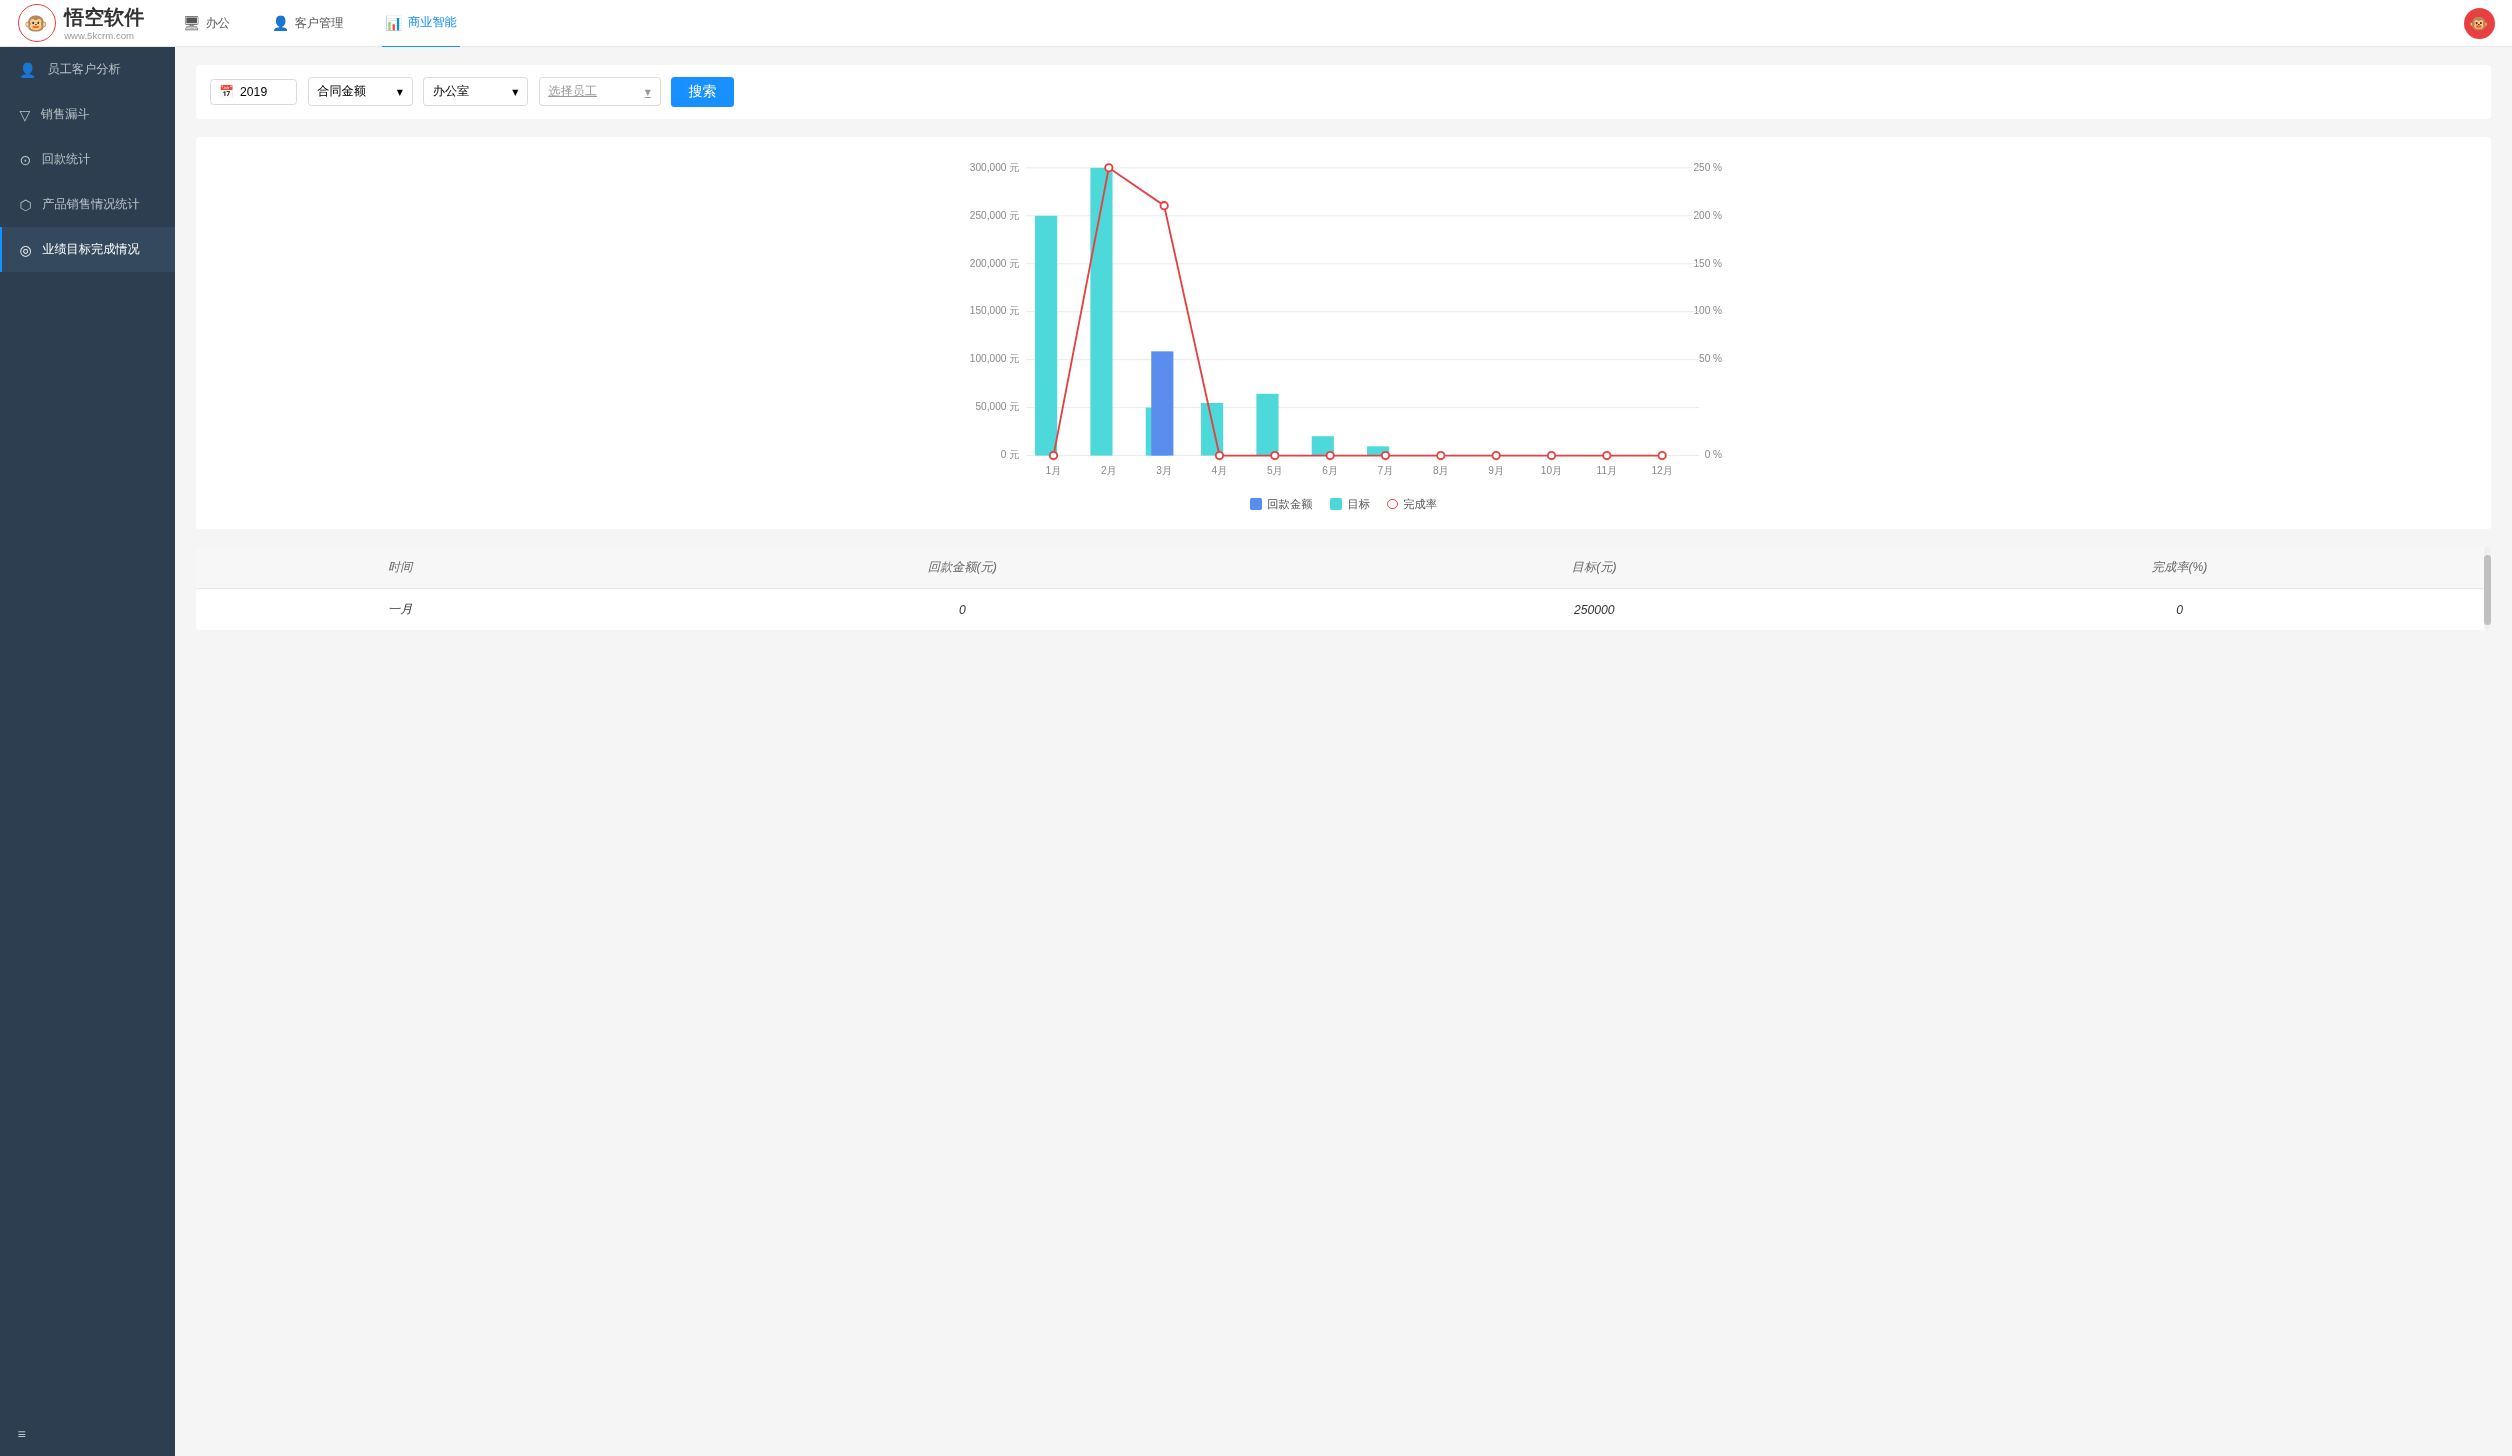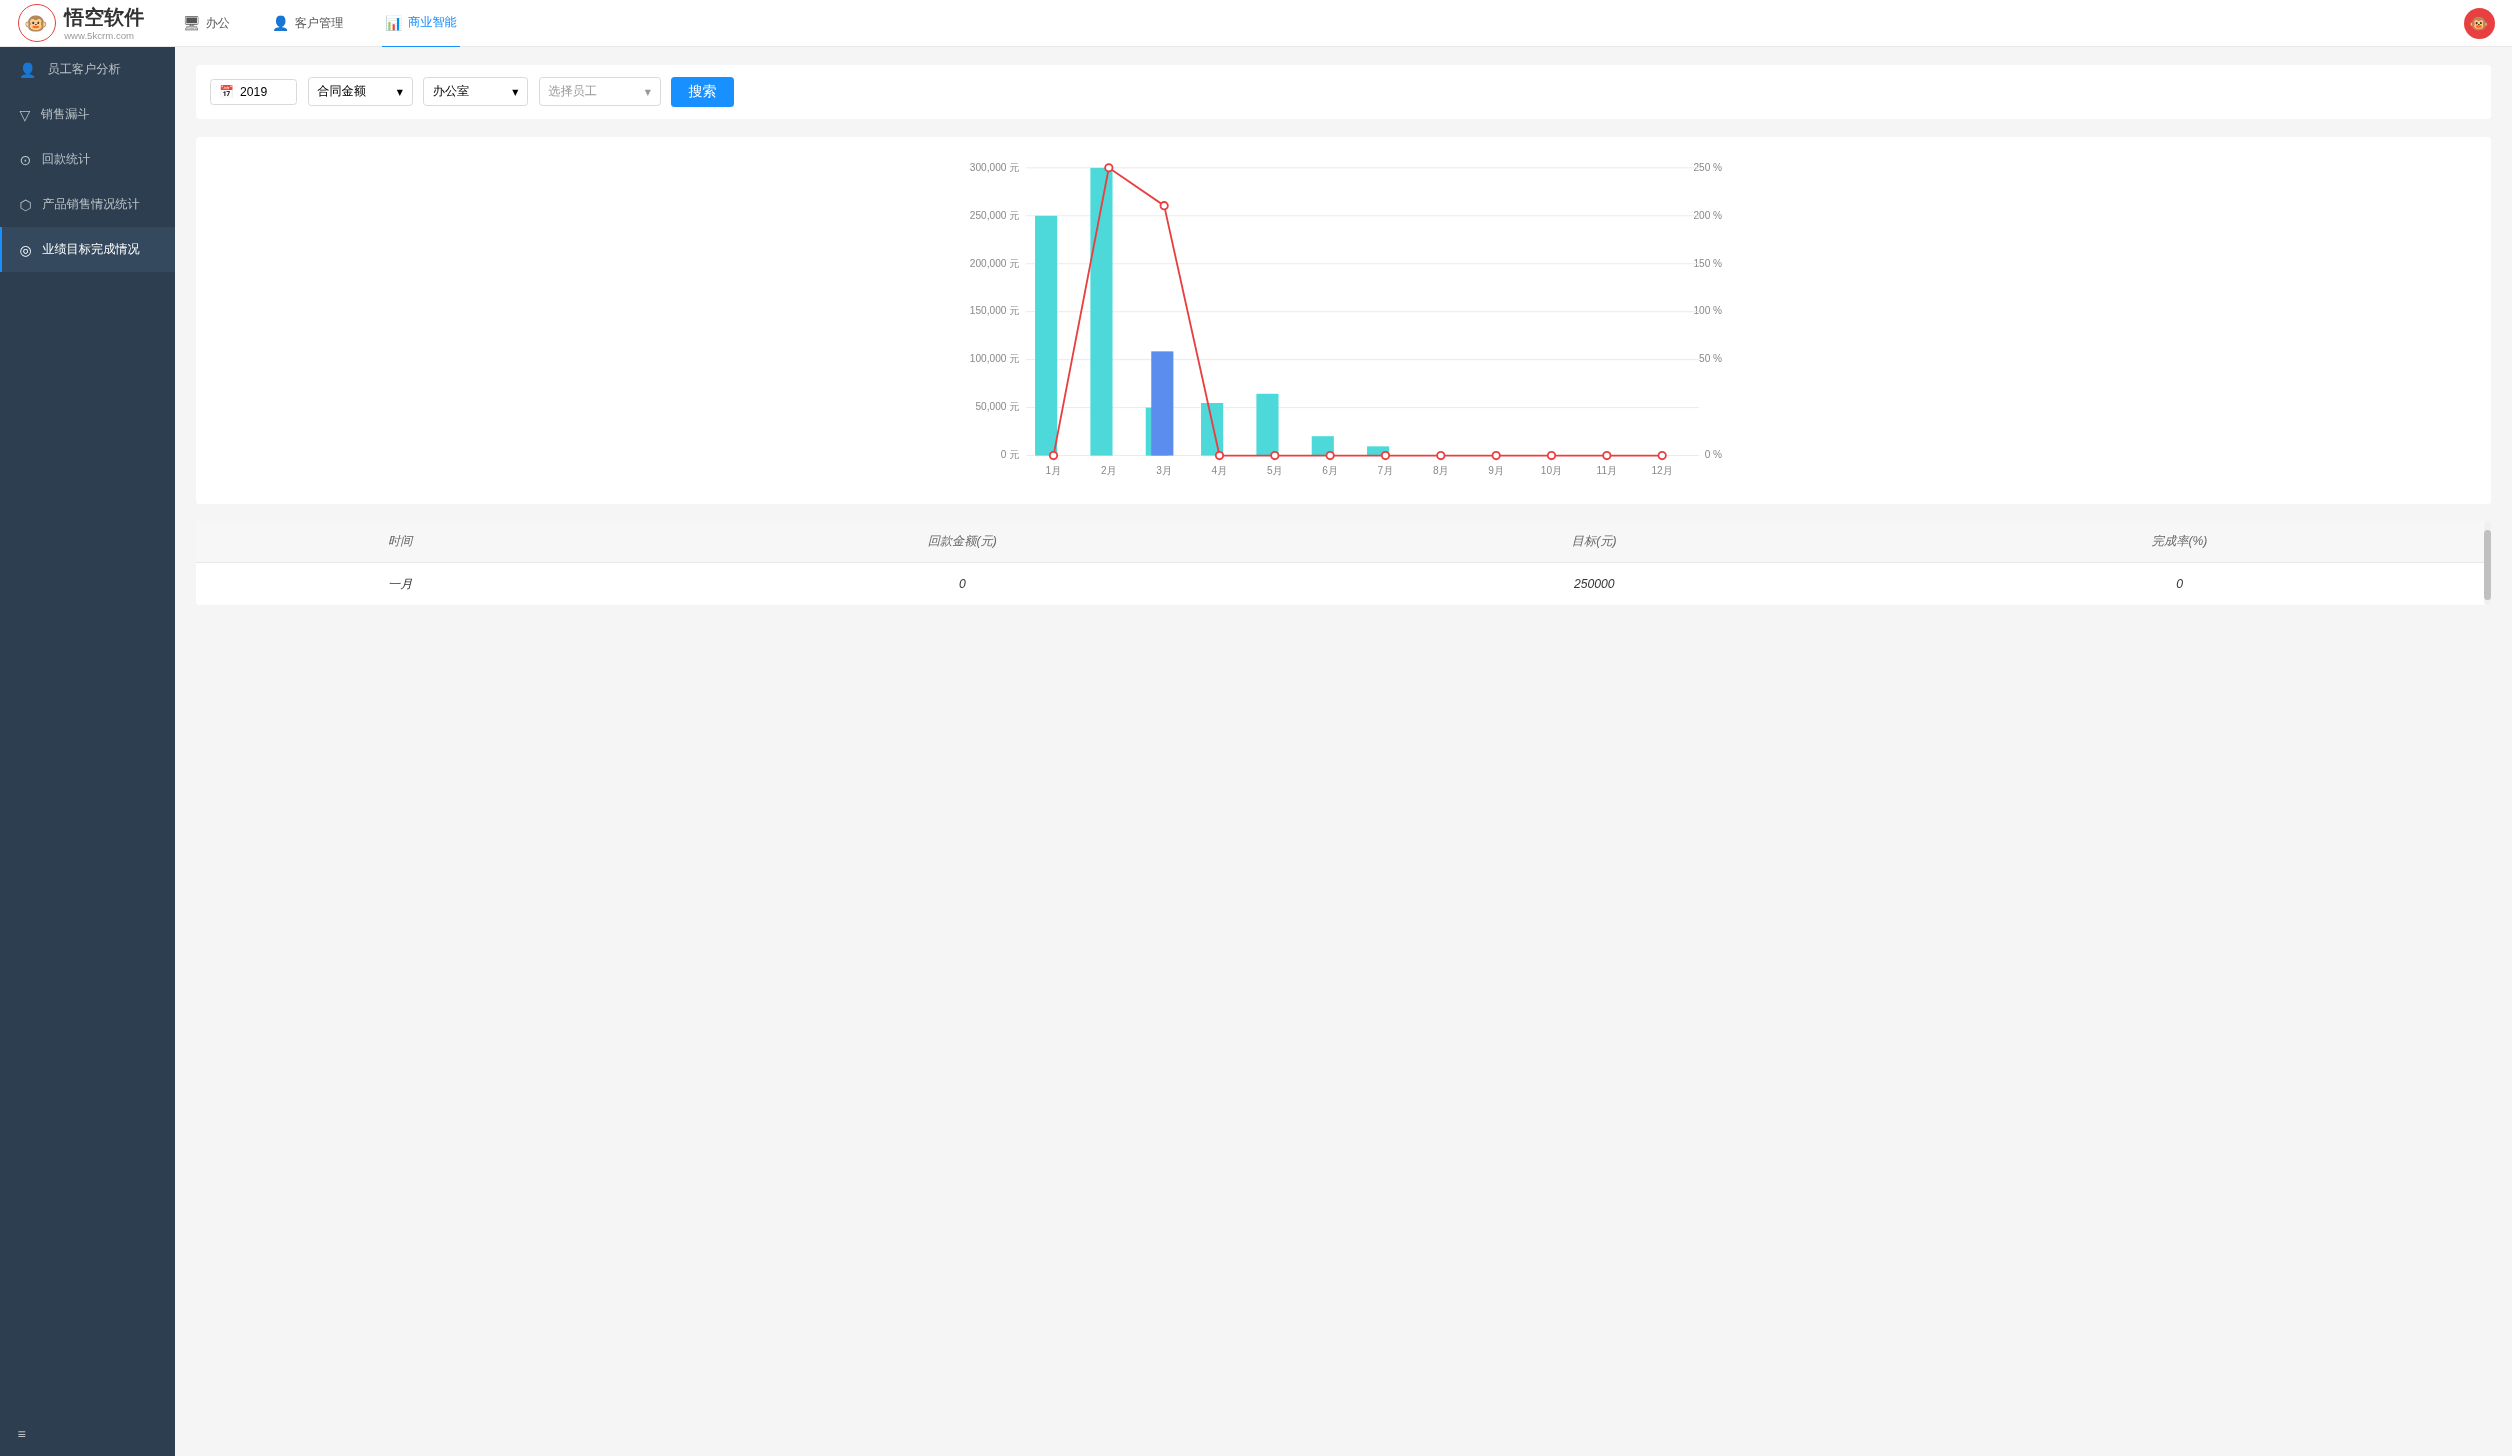--- a/index.html
+++ b/index.html
@@ -152,21 +152,21 @@
         <span>2019</span>
       </div>
       <div class="filter-select">
         <span>合同金额</span>
         <span>▾</span>
       </div>
       <div class="filter-select">
         <span>办公室</span>
         <span>▾</span>
       </div>
-      <div class="filter-select" style="min-width:122px; color:#999;">
+      <div class="filter-select" style="min-width:122px; color:#999;text-decoration:underline;">
         <span>选择员工</span>
         <span>▾</span>
       </div>
       <button class="search-btn">搜索</button>
     </div>
 
     <div class="chart-container">
       <div class="chart-wrap">
         <svg class="chart-svg" viewBox="0 0 820 360" preserveAspectRatio="xMidYMid meet">
 
@@ -232,20 +232,34 @@
           <circle cx="395" cy="327" r="4" fill="#fff" stroke="#e84040" stroke-width="2"></circle>
           <circle cx="455" cy="327" r="4" fill="#fff" stroke="#e84040" stroke-width="2"></circle>
           <circle cx="515" cy="327" r="4" fill="#fff" stroke="#e84040" stroke-width="2"></circle>
           <circle cx="575" cy="327" r="4" fill="#fff" stroke="#e84040" stroke-width="2"></circle>
           <circle cx="635" cy="327" r="4" fill="#fff" stroke="#e84040" stroke-width="2"></circle>
           <circle cx="695" cy="327" r="4" fill="#fff" stroke="#e84040" stroke-width="2"></circle>
           <circle cx="755" cy="327" r="4" fill="#fff" stroke="#e84040" stroke-width="2"></circle>
         </svg>
       </div>
 
+      <div class="legend">
+        <div class="legend-item">
+          <div class="legend-box" style="background:#5b8dee;"></div>
+          <span>回款金额</span>
+        </div>
+        <div class="legend-item">
+          <div class="legend-box" style="background:#4dd9d9;"></div>
+          <span>目标</span>
+        </div>
+        <div class="legend-item">
+          <div class="legend-circle"></div>
+          <span>完成率</span>
+        </div>
+      </div>
     </div>
 
     <div class="table-container" style="position:relative;">
       <table class="data-table">
         <thead>
           <tr>
             <th>时间</th>
             <th>回款金额(元)</th>
             <th>目标(元)</th>
             <th>完成率(%)</th>

